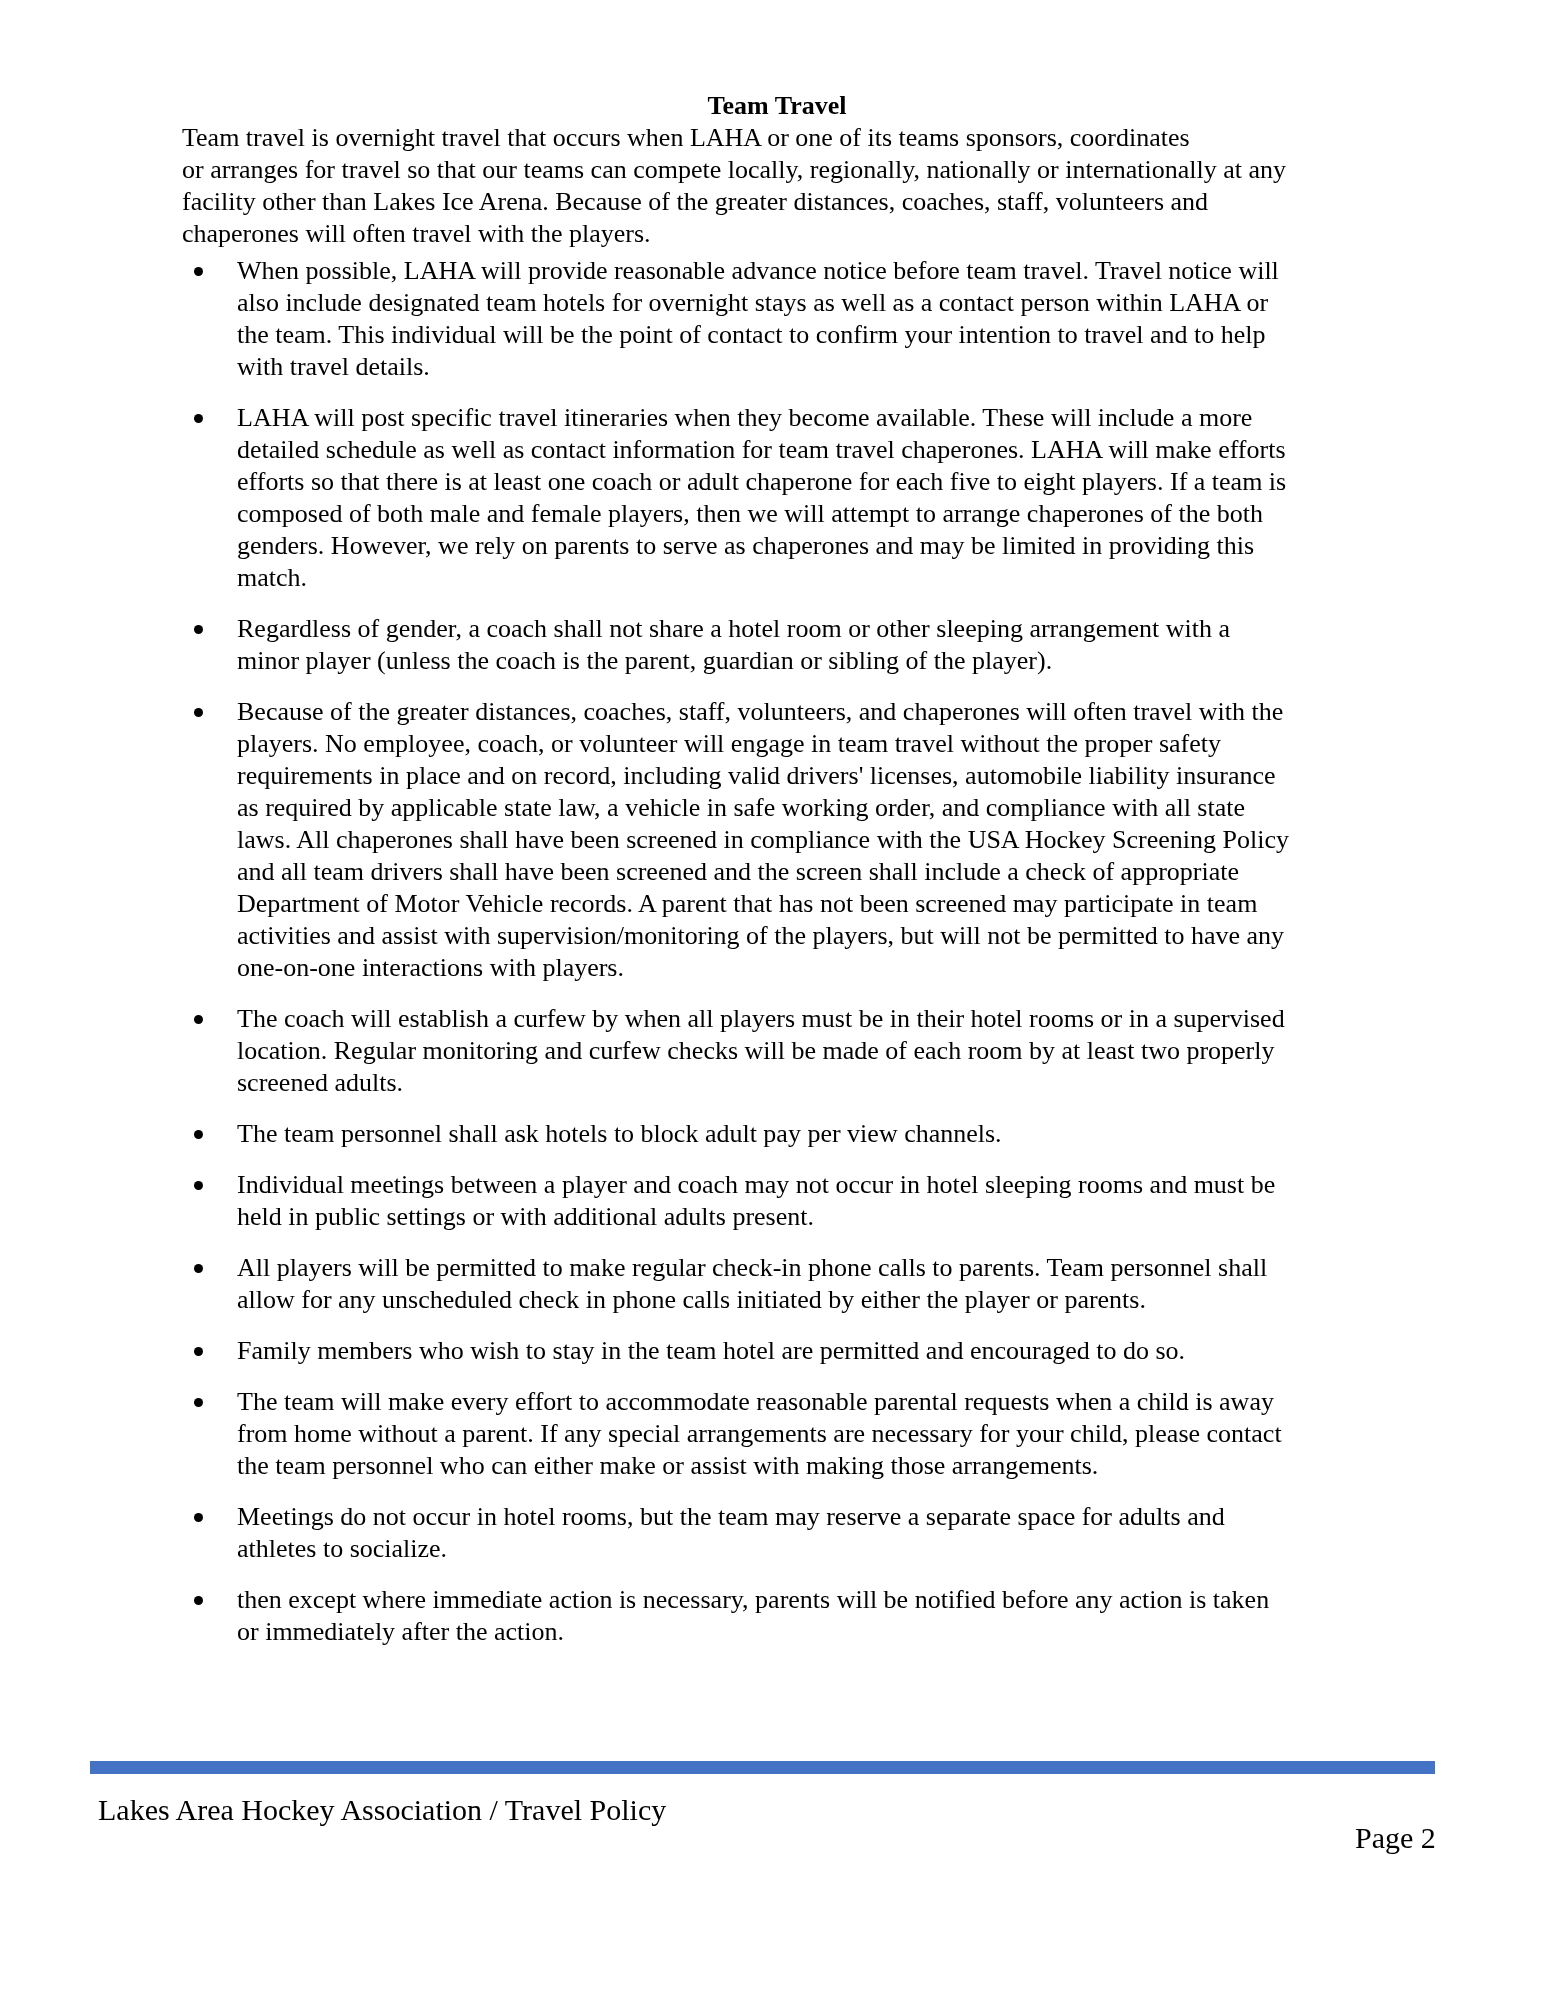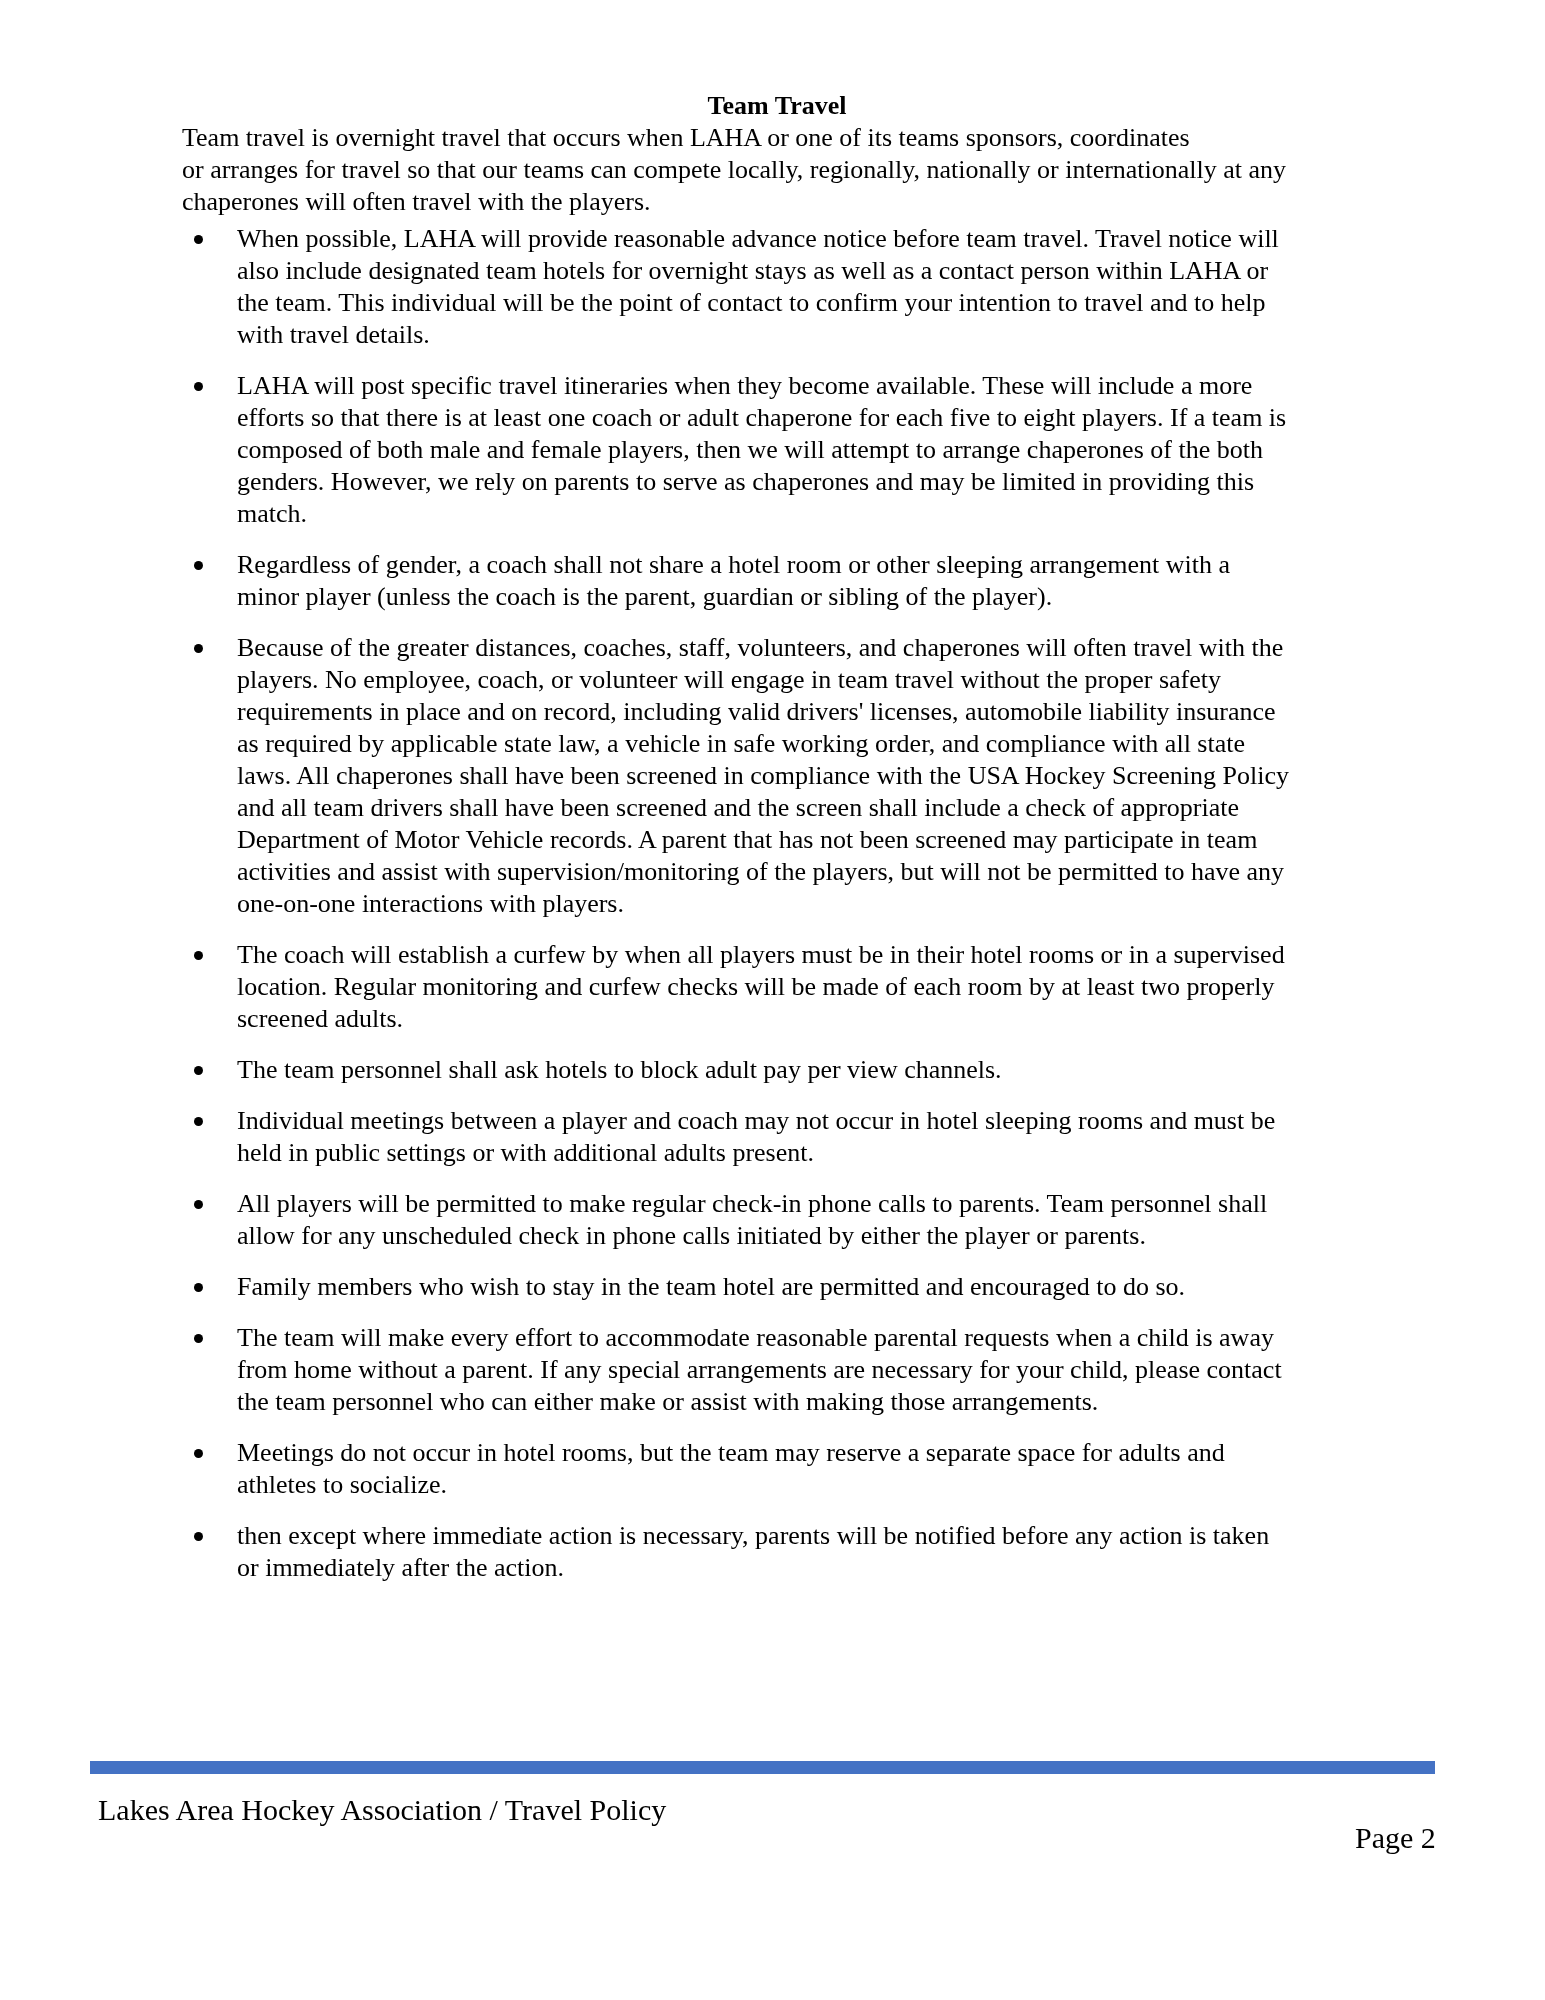--- a/index.html
+++ b/index.html
@@ -86,34 +86,36 @@
     }
   </style>
 </head>
 <body>
 
 <div class="content">
   <h2 class="heading">Team Travel</h2>
   <p class="intro">
     <span class="intro-line">Team travel is overnight travel that occurs when LAHA or one of its teams sponsors, coordinates</span>
     <span class="intro-line">or arranges for travel so that our teams can compete locally, regionally, nationally or internationally at any</span>
+    <span class="intro-line">facility other than Lakes Ice Arena. Because of the greater distances, coaches, staff, volunteers and</span>
     <span class="intro-line">chaperones will often travel with the players.</span>
   </p>
 
   <ul class="bullets">
     <li>
       <span class="dot"></span>
       <span class="line">When possible, LAHA will provide reasonable advance notice before team travel. Travel notice will</span>
       <span class="line">also include designated team hotels for overnight stays as well as a contact person within LAHA or</span>
       <span class="line">the team. This individual will be the point of contact to confirm your intention to travel and to help</span>
       <span class="line">with travel details.</span>
     </li>
     <li>
       <span class="dot"></span>
       <span class="line">LAHA will post specific travel itineraries when they become available. These will include a more</span>
+      <span class="line">detailed schedule as well as contact information for team travel chaperones. LAHA will make efforts</span>
       <span class="line">efforts so that there is at least one coach or adult chaperone for each five to eight players. If a team is</span>
       <span class="line">composed of both male and female players, then we will attempt to arrange chaperones of the both</span>
       <span class="line">genders. However, we rely on parents to serve as chaperones and may be limited in providing this</span>
       <span class="line">match.</span>
     </li>
     <li>
       <span class="dot"></span>
       <span class="line">Regardless of gender, a coach shall not share a hotel room or other sleeping arrangement with a</span>
       <span class="line">minor player (unless the coach is the parent, guardian or sibling of the player).</span>
     </li>

